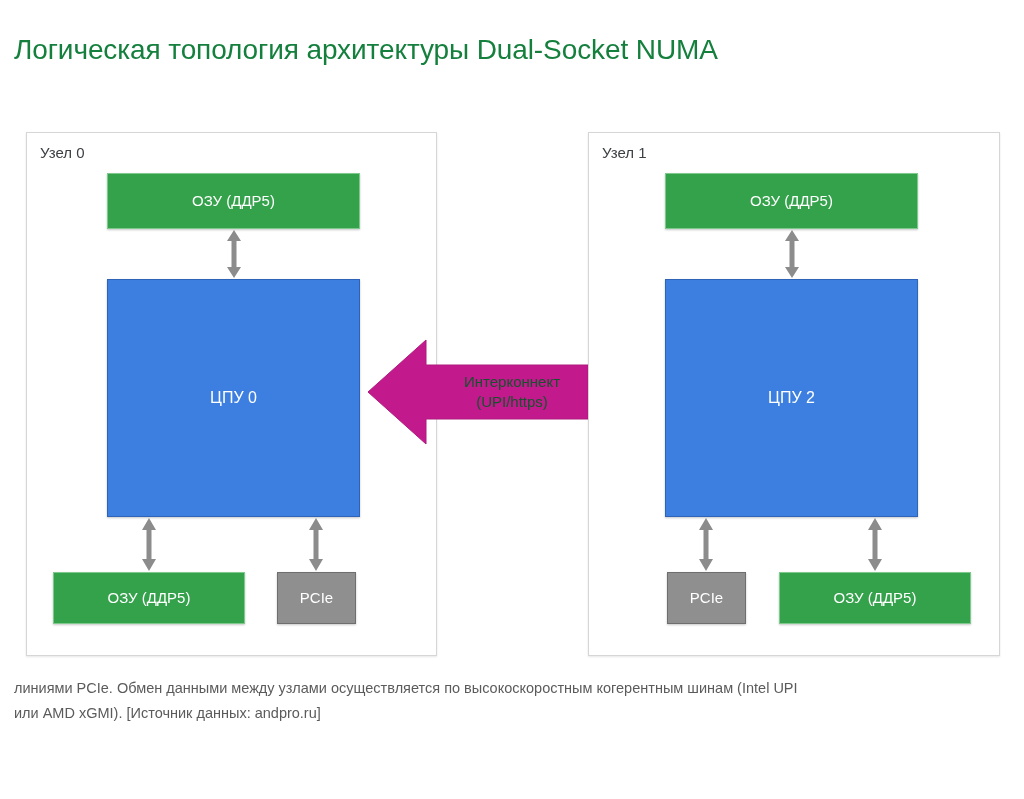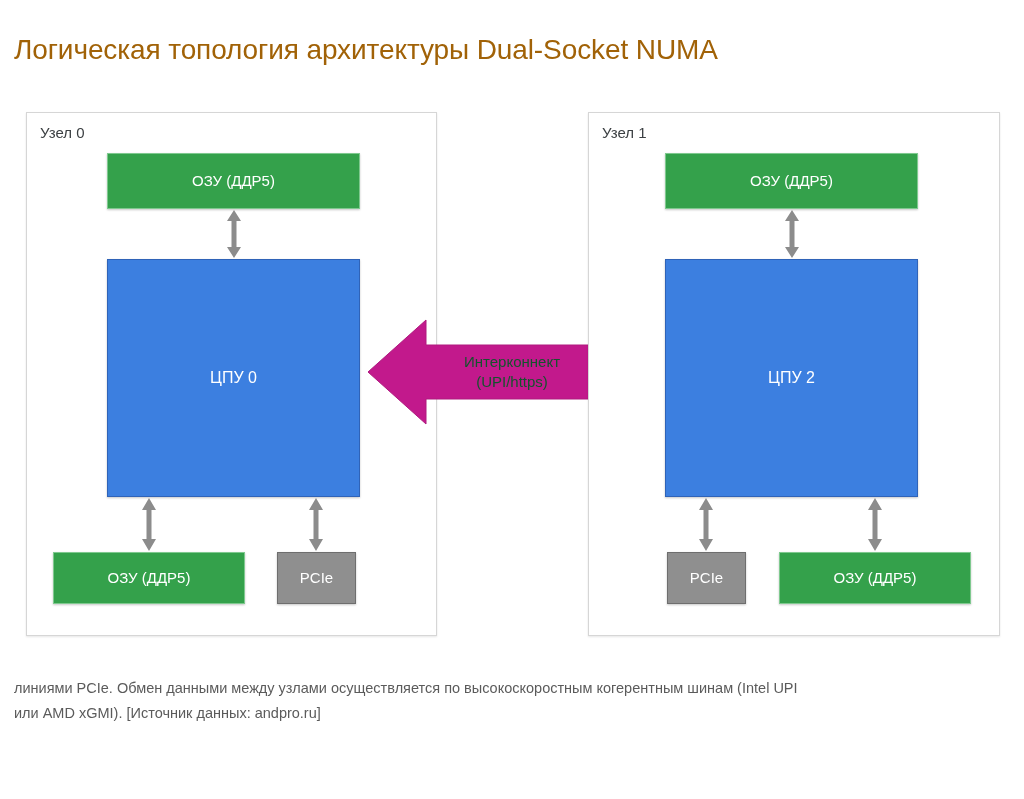--- a/index.html
+++ b/index.html
@@ -19,29 +19,29 @@
   }
 
   
   .page-title {
     position: absolute;
     left: 14px;
     top: 34px;
     font-size: 28px;
     font-weight: 400;
     letter-spacing: -0.1px;
-    color: #a16207;
+    color: #15803d;
     white-space: nowrap;
   }
 
   
   .diagram {
     position: absolute;
     left: 0;
-    top: 102px;
+    top: 122px;
     width: 1024px;
     height: 545px;
   }
 
   
   .node-box {
     position: absolute;
     background: #ffffff;
     border: 1px solid #d6d6d6;
     box-shadow: 0 1px 2px rgba(0,0,0,0.10);

